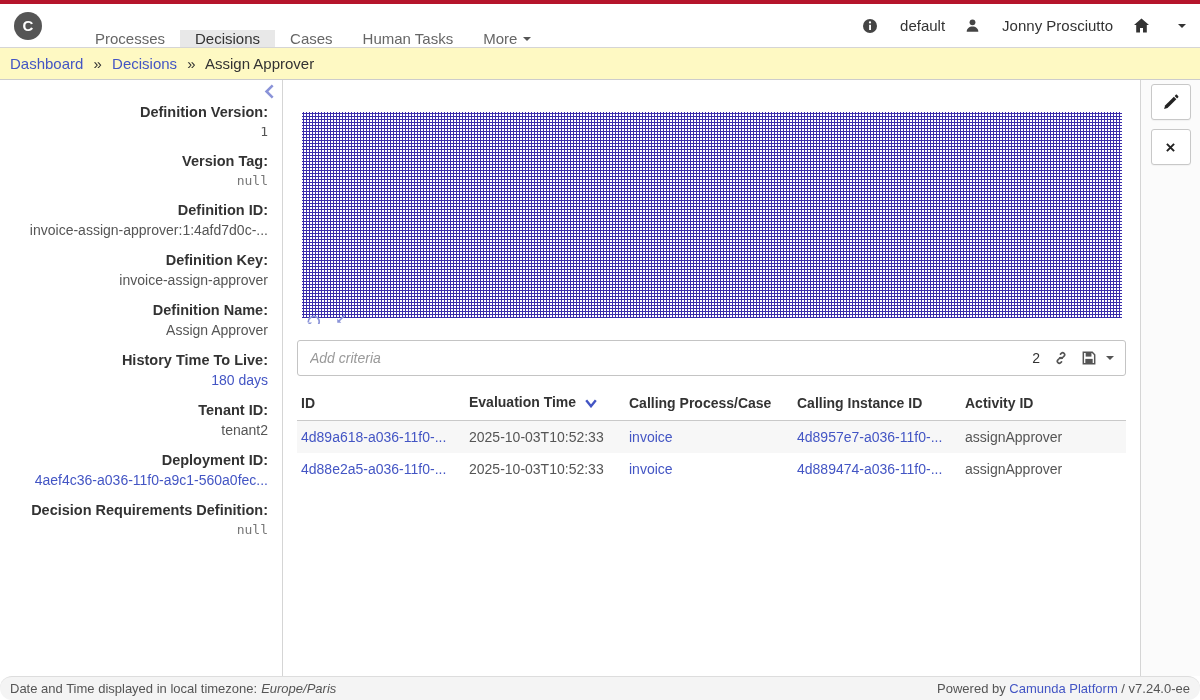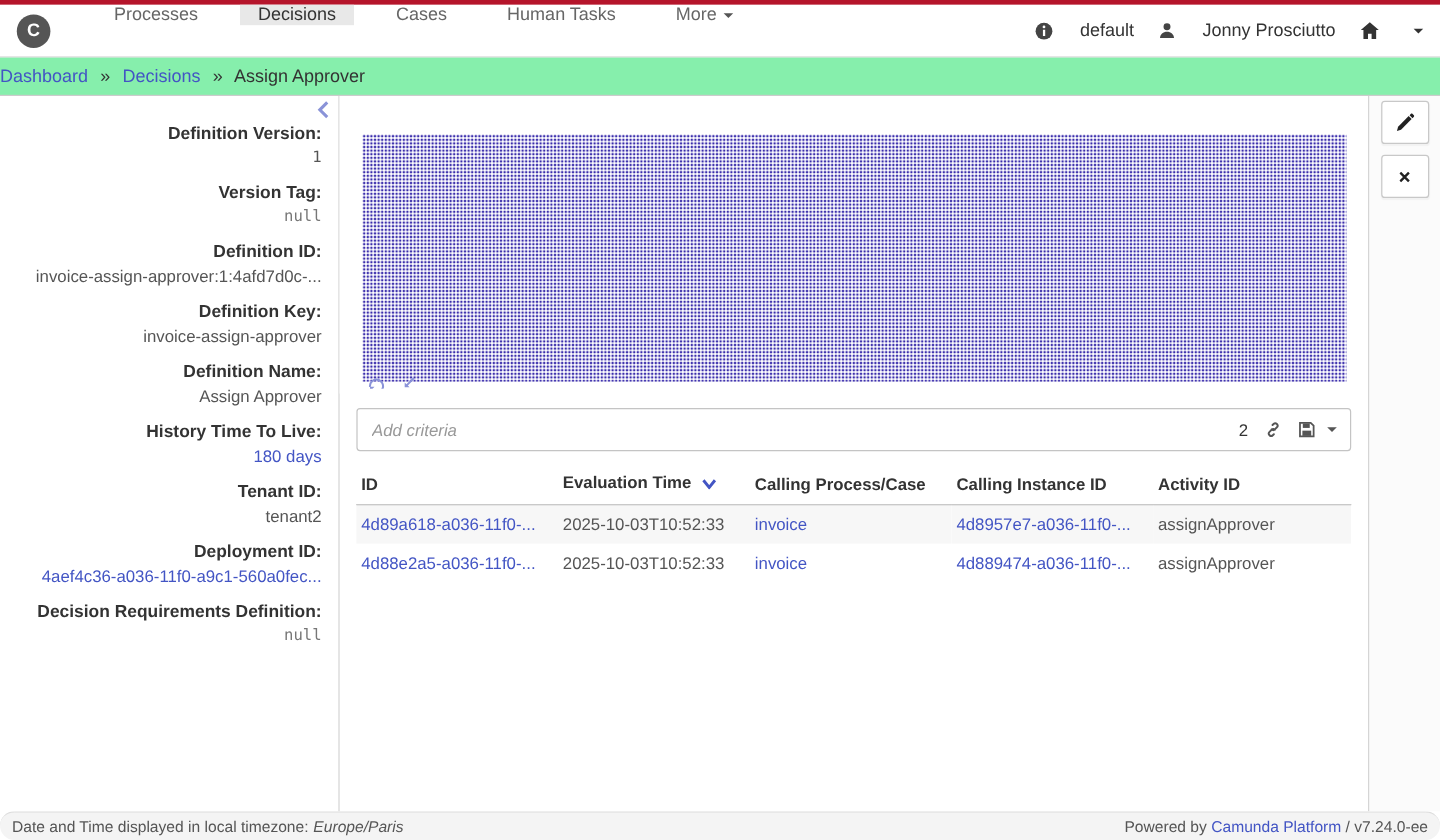--- a/index.html
+++ b/index.html
@@ -7,30 +7,30 @@
   body { font-family:"Liberation Sans", sans-serif; font-size:14px; color:#333; background:#fff; }
 
   .topbar { height:4px; background:#b5152b; }
 
   
   .header { height:44px; display:flex; align-items:stretch; border-bottom:1px solid #d5d5d5; background:#fff; }
   .brand { display:flex; align-items:center; gap:10px; padding:0 12px 0 14px; }
   .logo { width:28px; height:28px; border-radius:50%; background:#555; color:#fff; font-weight:bold;
           font-size:15px; display:flex; align-items:center; justify-content:center; }
   .app-title { font-size:19px; font-weight:700; color:#151515; white-space:nowrap; }
-  .nav { display:flex; align-items:flex-start; margin-left:26px;gap:20px; }
+  .nav { display:flex; align-items:flex-end; margin-left:26px; }
   .nav-item { display:flex; align-items:center; padding:0 15px; color:#666; font-size:15px; cursor:pointer; white-space:nowrap; }
   .nav-item.active { background:#e8e8e8; color:#333; }
   .caret { width:0; height:0; border-left:4px solid transparent; border-right:4px solid transparent;
            border-top:4px solid #555; display:inline-block; margin-left:6px; }
   .header-right { margin-left:auto; display:flex; align-items:center; gap:20px; padding-right:14px; }
   .hr-item { display:flex; align-items:center; gap:22px; color:#333; font-size:15px; cursor:pointer; white-space:nowrap; }
 
   
-  .breadcrumb { height:32px; line-height:31px; border-bottom:1px solid #ccc; font-size:15px; background:#86efac; }
+  .breadcrumb { height:32px; line-height:31px; border-bottom:1px solid #ccc; padding-left:10px; font-size:15px; background:#fef9c3; }
   .breadcrumb a { color:#4355c4; text-decoration:none; cursor:pointer; }
   .bc-sep { color:#333; margin:0 6px; }
   .bc-current { color:#333; }
 
   
   .content { display:flex; height:596px; background:#fff; }
 
   .sidebar { width:283px; border-right:1px solid #d5d5d5; position:relative; padding:10px 14px 0 10px; overflow:hidden;text-align:right; }
   .collapse-btn { position:absolute; top:3px; right:6px; cursor:pointer; line-height:1; }
   .f-label { font-weight:700; font-size:14.5px; color:#333; margin-top:14px; }

